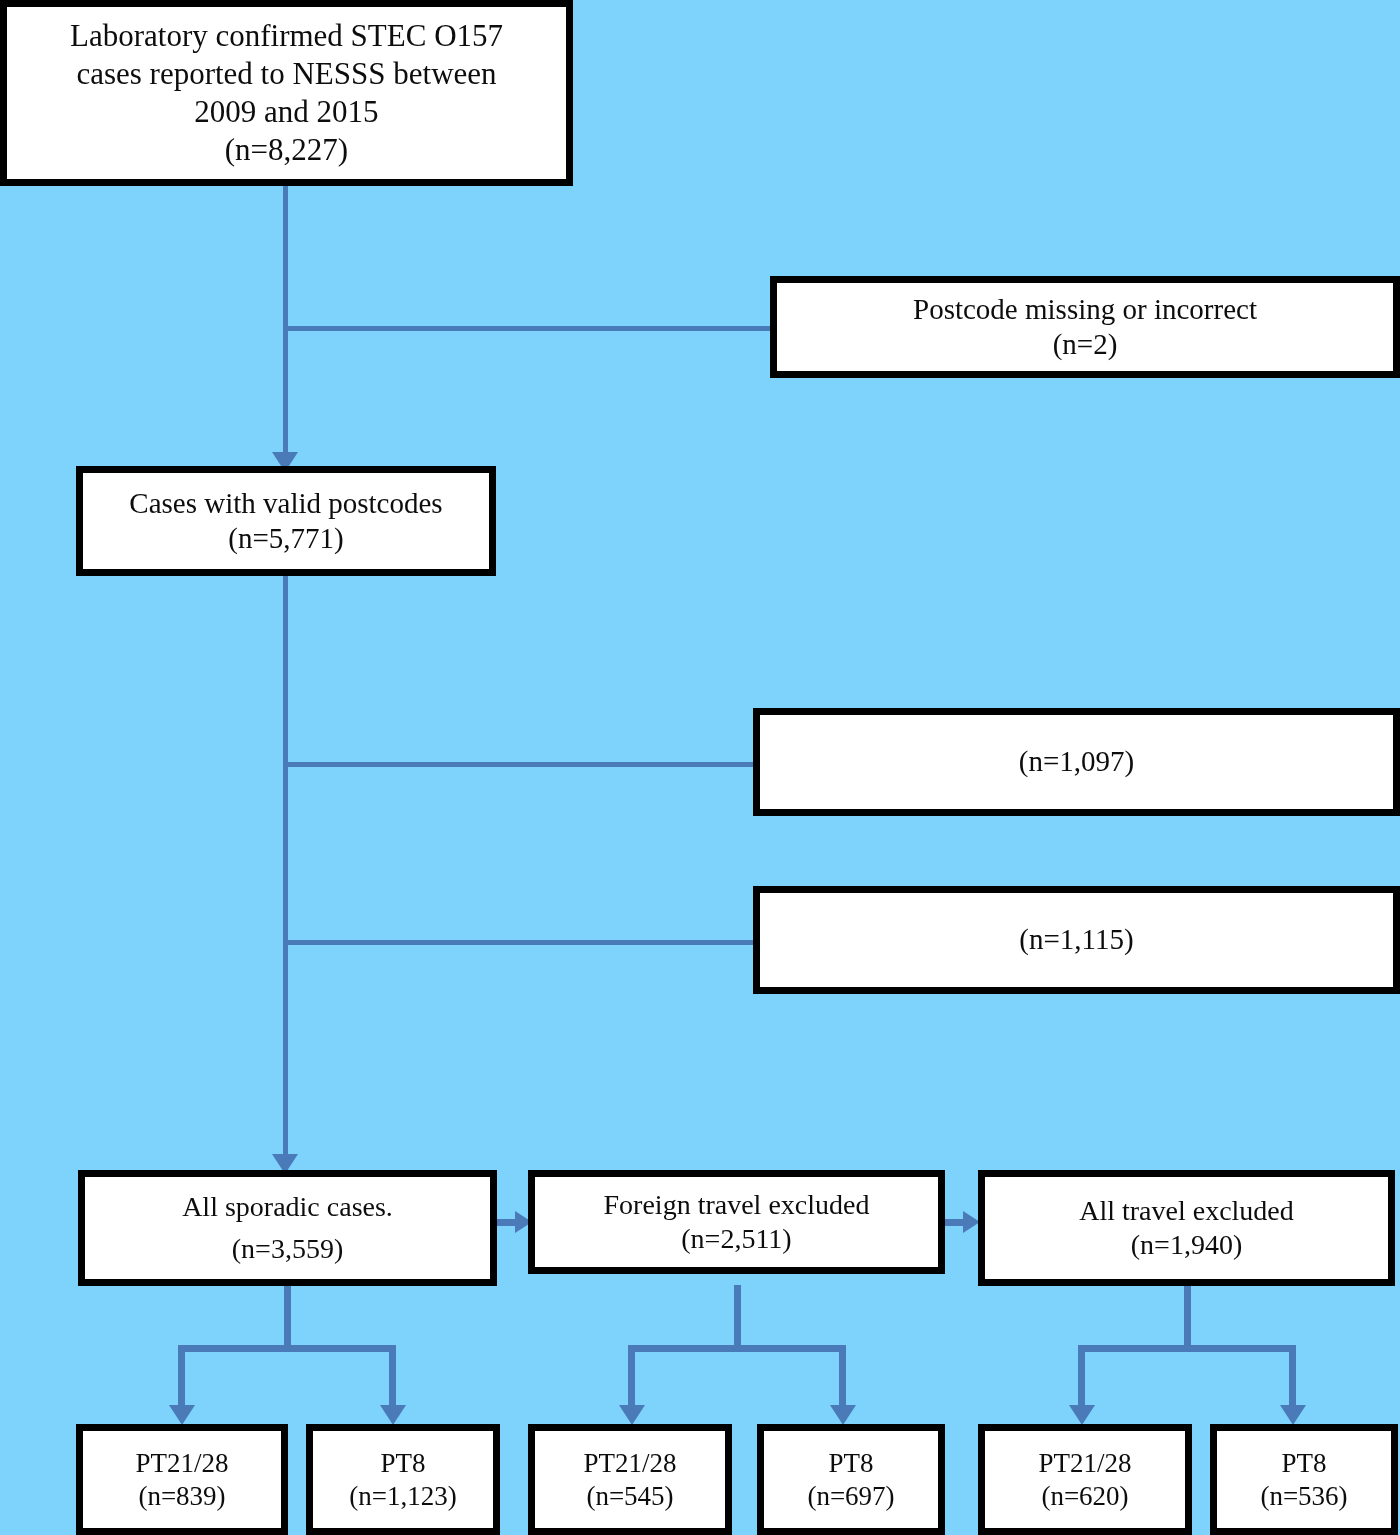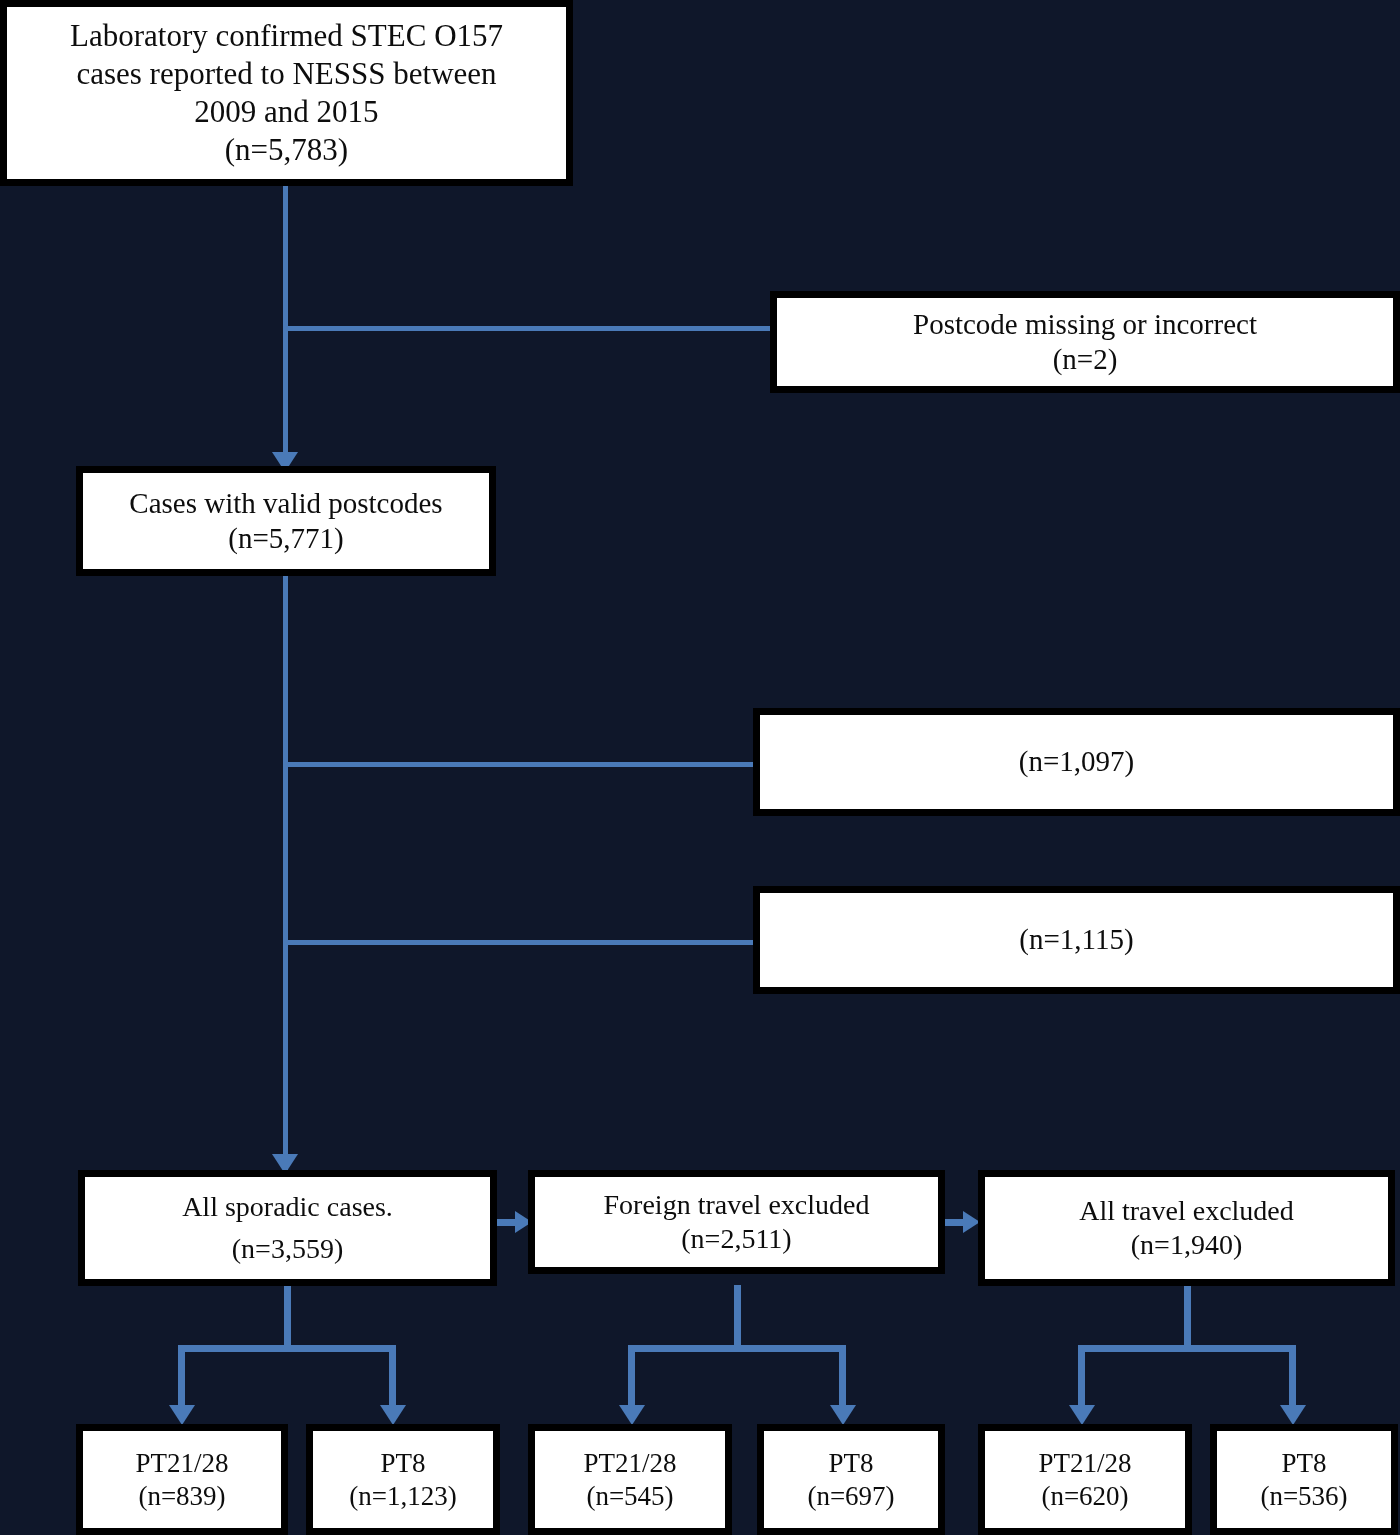--- a/index.html
+++ b/index.html
@@ -4,21 +4,21 @@
 <style>
   html, body {
     margin: 0;
     padding: 0;
     background: #ffffff;
   }
   #canvas {
     position: relative;
     width: 1400px;
     height: 1535px;
-    background: #0f172a;
+    background: #7dd3fc;
     font-family: "Liberation Serif", "DejaVu Serif", serif;
     overflow: hidden;
   }
   .box {
     position: absolute;
     box-sizing: border-box;
     background: #ffffff;
     border: 7px solid #000000;
     display: flex;
     flex-direction: column;
@@ -110,24 +110,24 @@
   <div class="conn hline thick" style="left:1078px; top:1345px; width:218px;"></div>
   <div class="conn vline thick" style="left:1078px; top:1345px; height:65px;"></div>
   <div class="conn vline thick" style="left:1289px; top:1345px; height:65px;"></div>
   <div class="arrow-down" style="left:1069px; top:1405px;"></div>
   <div class="arrow-down" style="left:1280px; top:1405px;"></div>
 
   <div class="box wrap fs-top" style="left:0px; top:0px; width:573px; height:186px; padding:4px 14px;">
     <span class="line">Laboratory confirmed STEC O157</span>
     <span class="line">cases reported to NESSS between</span>
     <span class="line">2009 and 2015</span>
-    <span class="line">(n=5,783)</span>
+    <span class="line">(n=8,227)</span>
   </div>
 
-  <div class="box fs-mid" style="left:770px; top:276px; width:630px; height:102px;margin-top:15px;">
+  <div class="box fs-mid" style="left:770px; top:276px; width:630px; height:102px;">
     <span class="line">Postcode missing or incorrect</span>
     <span class="line">(n=2)</span>
   </div>
 
   <div class="box fs-mid" style="left:76px; top:466px; width:420px; height:110px;">
     <span class="line">Cases with valid postcodes</span>
     <span class="line">(n=5,771)</span>
   </div>
 
   <div class="box fs-mid" style="left:753px; top:708px; width:647px; height:108px;">

